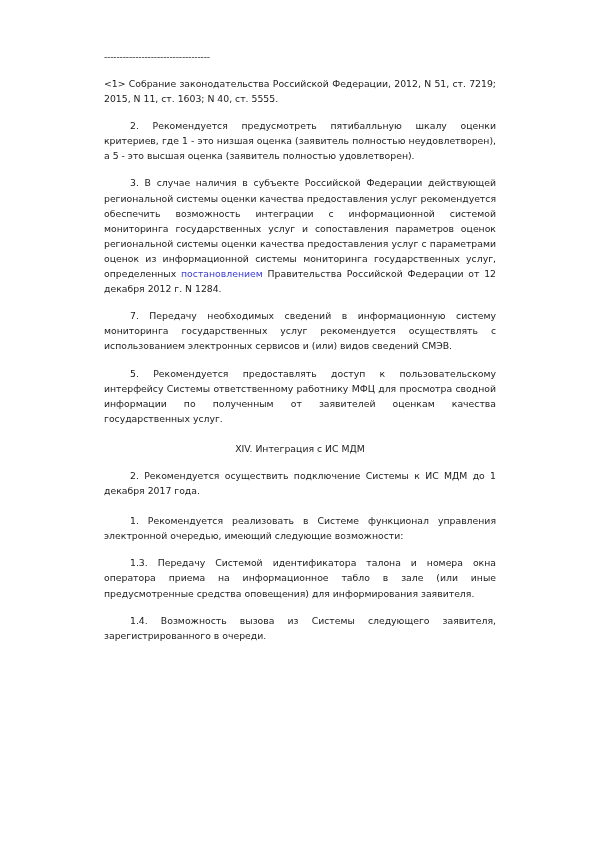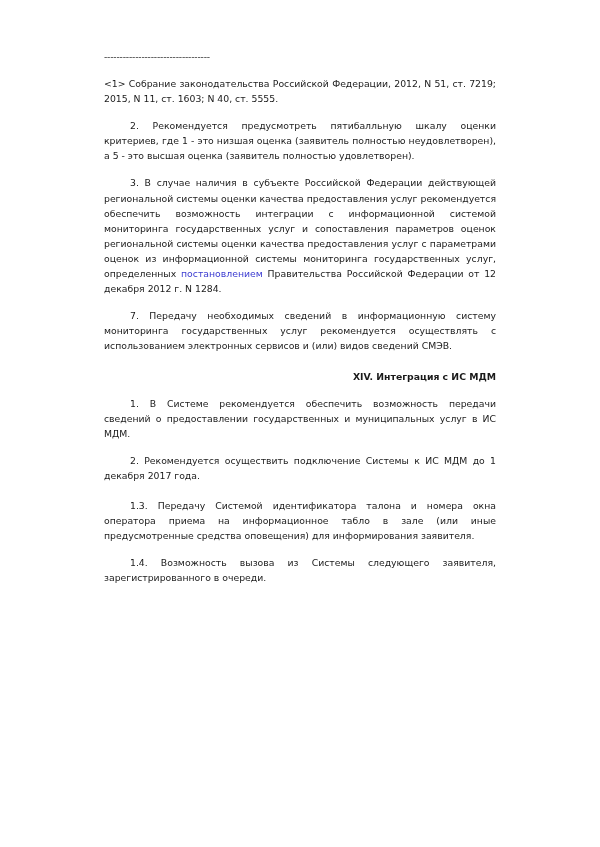--- a/index.html
+++ b/index.html
@@ -42,22 +42,22 @@
     color: #1a1a1a;
     hyphens: none;
   }
   p.para.noindent {
     text-indent: 0;
   }
   h2.heading {
     margin: 0 0 12px 0;
     font-size: 9.3px;
     line-height: 15.1px;
-    font-weight: bold;
-    text-align: right;
+    font-weight: normal;
+    text-align: center;
     color: #1a1a1a;
   }
   .gap-sm { height: 3px; }
   a.doclink {
     color: #3a3ad0;
     text-decoration: none;
   }
 </style>
 </head>
 <body>
@@ -68,32 +68,33 @@
     <div class="rule">----------------------------------</div>
 
     <p class="para noindent">&lt;1&gt; Собрание законодательства Российской Федерации, 2012, N 51, ст. 7219; 2015, N 11, ст. 1603; N 40, ст. 5555.</p>
 
     <p class="para">2. Рекомендуется предусмотреть пятибалльную шкалу оценки критериев, где 1 - это низшая оценка (заявитель полностью неудовлетворен), а 5 - это высшая оценка (заявитель полностью удовлетворен).</p>
 
     <p class="para"><span>3. В случае наличия в субъекте Российской Федерации действующей региональной системы оценки качества предоставления услуг рекомендуется обеспечить возможность интеграции с информационной системой мониторинга государственных услуг и сопоставления параметров оценок региональной системы оценки качества предоставления услуг с параметрами оценок из информационной системы мониторинга государственных услуг, определенных </span><a class="doclink" href="#">постановлением</a><span> Правительства Российской Федерации от 12 декабря 2012 г. N 1284.</span></p>
 
     <p class="para">7. Передачу необходимых сведений в информационную систему мониторинга государственных услуг рекомендуется осуществлять с использованием электронных сервисов и (или) видов сведений СМЭВ.</p>
 
+    <p class="para">5. Рекомендуется предоставлять доступ к пользовательскому интерфейсу Системы ответственному работнику МФЦ для просмотра сводной информации по полученным от заявителей оценкам качества государственных услуг.</p>
 
     <div class="gap-sm"></div>
 
     <h2 class="heading">XIV. Интеграция с ИС МДМ</h2>
 
-    <p class="para">1. В Системе рекомендуется обеспечить возможность передачи сведений о предоставлении государственных и муниципальных услуг в ИС МДМ.</p>
 
     <p class="para">2. Рекомендуется осуществить подключение Системы к ИС МДМ до 1 декабря 2017 года.</p>
 
     <div class="gap-sm"></div>
 
 
+    <p class="para">1. Рекомендуется реализовать в Системе функционал управления электронной очередью, имеющий следующие возможности:</p>
 
 
 
     <p class="para">1.3. Передачу Системой идентификатора талона и номера окна оператора приема на информационное табло в зале (или иные предусмотренные средства оповещения) для информирования заявителя.</p>
 
     <p class="para">1.4. Возможность вызова из Системы следующего заявителя, зарегистрированного в очереди.</p>
 
   </div>
 </div>
 

